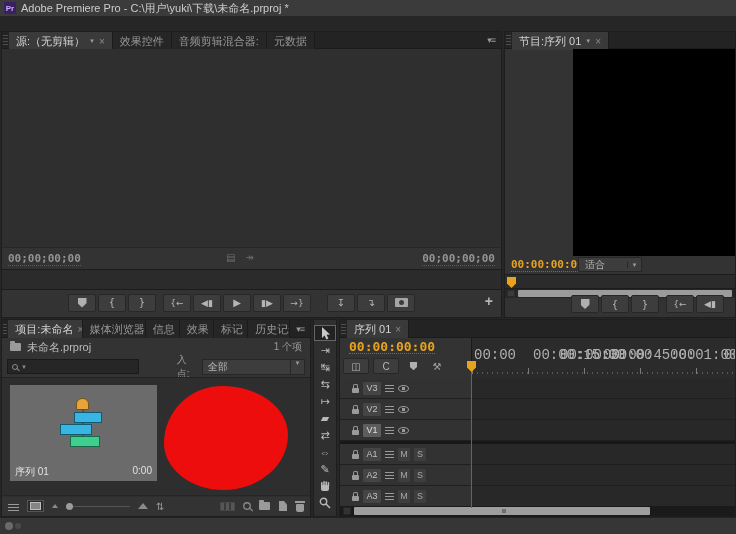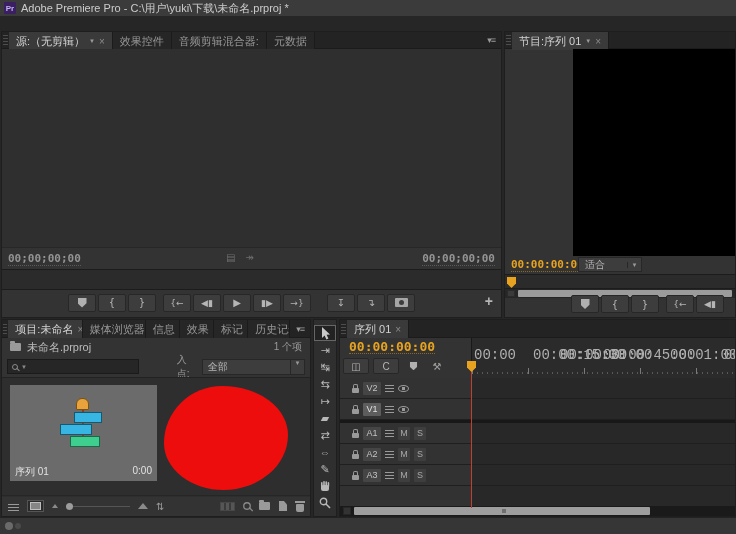--- a/index.html
+++ b/index.html
@@ -428,20 +428,29 @@
     </div>
 
     <span class="ph-flag tl-ph-marker"></span>
     <span class="tl-ph-line"></span>
 
     <div class="tl-tracks">
 
       <div class="track-row">
         <span class="t-head">
           <span class="icon-lock"></span>
+          <span class="name-chip">V3</span>
+          <span class="icon-sync"></span>
+          <span class="icon-eye"></span>
+        </span>
+          <span class="t-lane"></span>
+      </div>
+      <div class="track-row">
+        <span class="t-head">
+          <span class="icon-lock"></span>
           <span class="name-chip">V2</span>
           <span class="icon-sync"></span>
           <span class="icon-eye"></span>
         </span>
           <span class="t-lane"></span>
       </div>
       <div class="track-row">
         <span class="t-head">
           <span class="icon-lock"></span>
           <span class="name-chip hl">V1</span>

